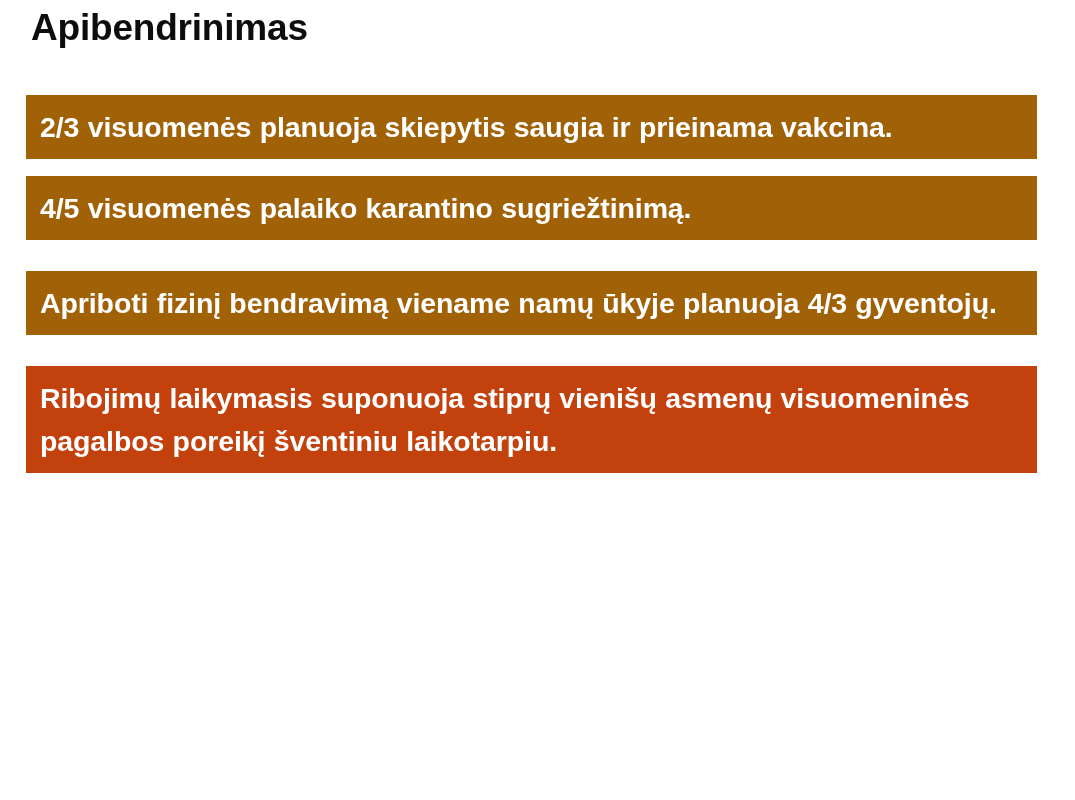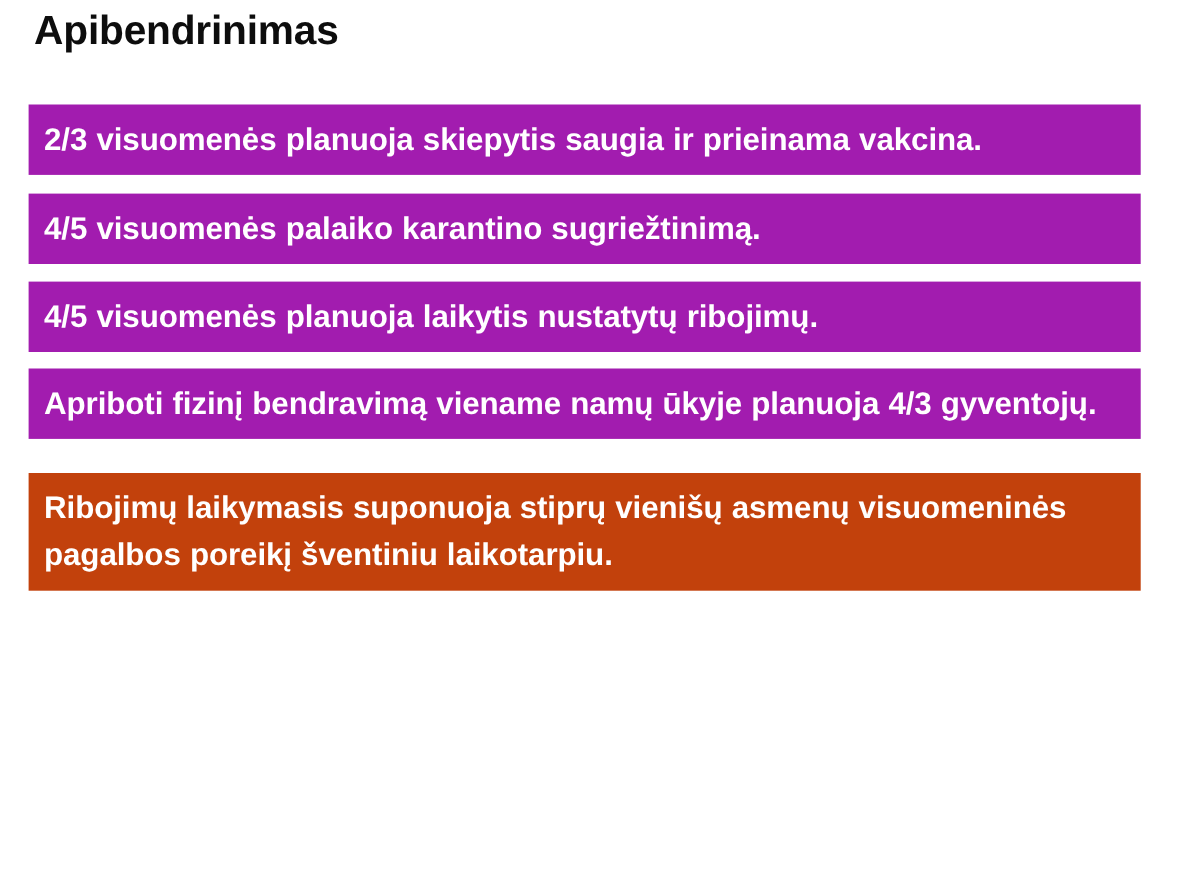--- a/index.html
+++ b/index.html
@@ -42,21 +42,21 @@
     width: 1011px;
     color: #ffffff;
     font-size: 28.5px;
     font-weight: bold;
     line-height: 43px;
     padding: 11px 14px 10px 14px;
     letter-spacing: -0.1px;
     word-spacing: 0.5px;
   }
   .stmt-block.blue {
-    background: #a21caf;
+    background: #a16207;
   }
   .stmt-block.gray {
     background: #c2410c;
   }
   .gap-16 { height: 16px; }
   .gap-17 { height: 17px; }
   .gap-15 { height: 15px; }
   .gap-14 { height: 14px; }
 </style>
 </head>
@@ -69,21 +69,20 @@
   <div class="blocks">
 
     <div class="stmt-block blue">2/3 visuomenės planuoja skiepytis saugia ir prieinama vakcina.</div>
 
     <div class="gap-17"></div>
 
     <div class="stmt-block blue">4/5 visuomenės palaiko karantino sugriežtinimą.</div>
 
     <div class="gap-16"></div>
 
-    <div class="stmt-block blue">4/5 visuomenės planuoja laikytis nustatytų ribojimų.</div>
 
     <div class="gap-15"></div>
 
     <div class="stmt-block blue">Apriboti fizinį bendravimą viename namų ūkyje planuoja 4/3 gyventojų.</div>
 
     <div class="gap-17"></div>
 
 
     <div class="gap-14"></div>
 

